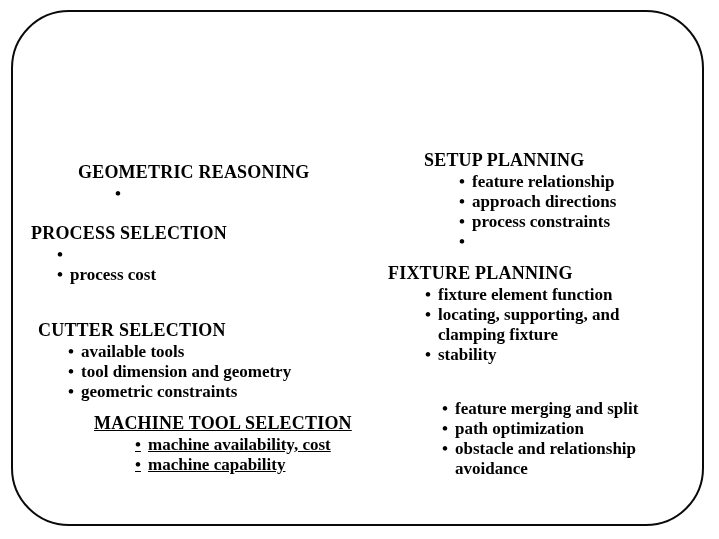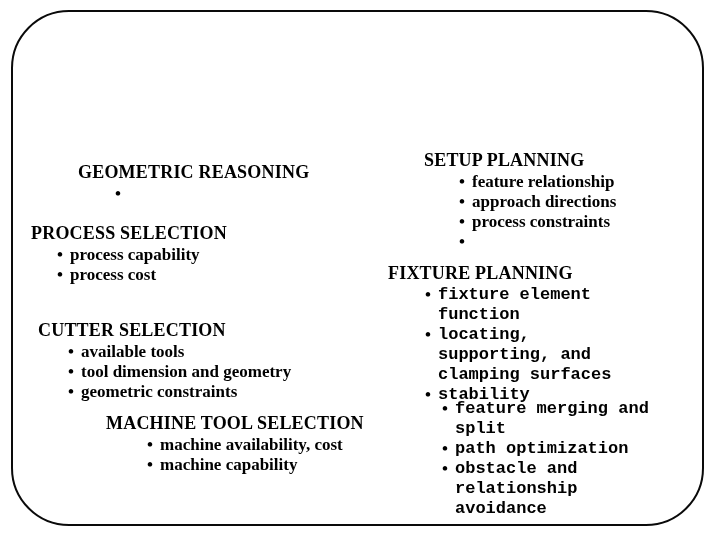--- a/index.html
+++ b/index.html
@@ -50,30 +50,29 @@
     align-items: flex-start;
   }
   .bu {
     flex: 0 0 13px;
   }
   .bt {
     white-space: nowrap;
   }
   .wrap .bt {
     white-space: normal;
-    font-family: Liberation Mono, monospace;
   }
   
   #b-gr  { left: 78px;  top: 161px; }
   #b-gr  .bl { margin-left: 37px; }
   #b-ps  { left: 31px;  top: 222px; }
   #b-ps  .bl { margin-left: 26px; }
   #b-cs  { left: 38px;  top: 319px; }
   #b-cs  .bl { margin-left: 30px; }
-  #b-mts { left: 106px; top: 412px; }
+  #b-mts { left: 94px; top: 412px; text-decoration: underline; }
   #b-mts .bl { margin-left: 41px; }
   #b-sp  { left: 424px; top: 149px; }
   #b-sp  .bl { margin-left: 35px; }
   #b-fp  { left: 388px; top: 262px; width: 254px; }
   #b-fp  .bl { margin-left: 37px; }
   #b-cpg { left: 400px; top: 390px; width: 270px; }
   #b-cpg .bl { margin-left: 42px; margin-top: 9px; }
 </style>
 </head>
 <body>
@@ -88,21 +87,20 @@
           <span class="bu">•</span>
         </li>
     </ul>
   </div>
 
   <div class="block" id="b-ps">
     <div class="bh">PROCESS SELECTION</div>
     <ul class="bl">
       <li>
           <span class="bu">•</span>
-          <span class="bt">process capability</span>
         </li>
       <li>
           <span class="bu">•</span>
           <span class="bt">process cost</span>
         </li>
     </ul>
   </div>
 
   <div class="block" id="b-cs">
     <div class="bh">CUTTER SELECTION</div>
@@ -159,21 +157,21 @@
 
   <div class="block wrap" id="b-fp">
     <div class="bh">FIXTURE PLANNING</div>
     <ul class="bl">
       <li>
           <span class="bu">•</span>
           <span class="bt">fixture element function</span>
         </li>
       <li>
           <span class="bu">•</span>
-          <span class="bt">locating, supporting, and clamping surfaces</span>
+          <span class="bt">locating, supporting, and clamping fixture</span>
         </li>
       <li>
           <span class="bu">•</span>
           <span class="bt">stability</span>
         </li>
     </ul>
   </div>
 
   <div class="block wrap" id="b-cpg">
     <ul class="bl">

